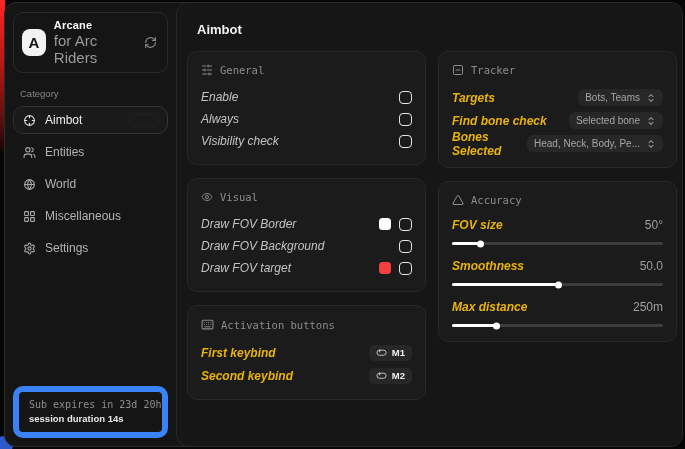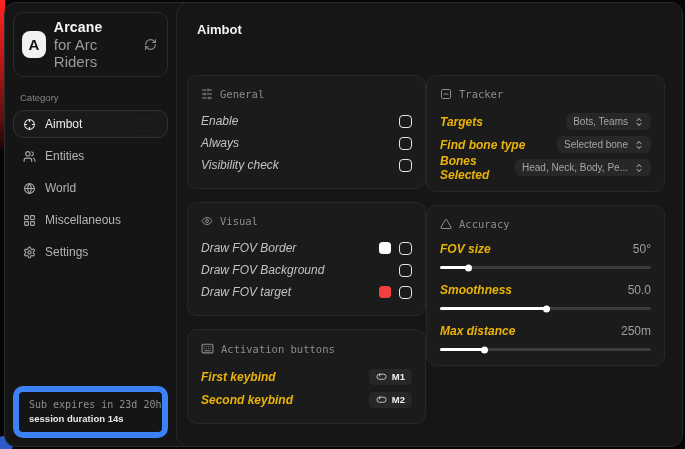--- a/index.html
+++ b/index.html
@@ -18,21 +18,21 @@
   .window{position:absolute;left:4px;top:2px;right:2px;bottom:2px;
     background:#151515;border:1px solid #2b2b2b;border-radius:12px;
     display:flex;overflow:hidden;}
 
   
   .sidebar{width:171px;flex:0 0 171px;display:flex;flex-direction:column;padding:9px 8px 8px;box-sizing:border-box;}
   .logo-card{border:1px solid #2a2a2a;border-radius:10px;padding:6px 8px;display:flex;align-items:center;gap:8px;}
   .logo{width:27px;height:27px;background:#f2f2f2;color:#141414;border-radius:8px;
     display:flex;align-items:center;justify-content:center;font-weight:700;font-size:15px;}
   .app-text{display:flex;flex-direction:column;gap:1px;}
-  .app-name{font-size:14px;font-weight:700;color:#f5f5f5;letter-spacing:.2px;}
+  .app-name{font-size:11px;font-weight:700;color:#f5f5f5;letter-spacing:.2px;}
   .app-sub{font-size:15px;color:#9a9a9a;}
   .refresh{margin-left:auto;color:#8c8c8c;padding:2px;cursor:pointer;}
 
   .category{font-size:9.5px;color:#868686;margin:15px 7px 7px;}
 
   .nav{display:flex;flex-direction:column;}
   .nav-item{display:flex;align-items:center;gap:9px;padding:6px 9px;margin-bottom:4px;
     border:1px solid transparent;border-radius:10px;color:#b4b4b4;font-size:12px;cursor:pointer;}
   .nav-item.active{border-color:#313131;background:#1a1a1a;color:#ededed;}
   .nav-item .nicon{color:#a8a8a8;flex:0 0 auto;}
@@ -40,21 +40,21 @@
   .ghost-badge{margin-left:auto;width:26px;height:11px;border:1px solid #242424;border-radius:4px;opacity:.7;}
 
   .side-footer{margin-top:auto;border:6px solid #3b82f6;border-radius:10px;padding:7px 10px 8px;}
   .sf1{font-family:"DejaVu Sans Mono",monospace;font-size:10px;color:#8f8f8f;margin-bottom:3px;white-space:nowrap;}
   .sf2{font-size:9.5px;font-weight:700;color:#e9e9e9;}
 
   
   .main{flex:1;border:1px solid #272727;border-radius:12px;margin:-1px -1px -1px 0;
     background:#161616;box-sizing:border-box;padding:15px 10px 10px;display:flex;flex-direction:column;}
   .main-title{font-size:13px;font-weight:700;color:#f2f2f2;margin:4px 10px 14px;}
-  .columns{display:flex;gap:0;align-items:flex-start;margin-top:24px;}
+  .columns{display:flex;gap:12px;align-items:flex-start;}
   .col{display:flex;flex-direction:column;gap:13px;width:239px;flex:0 0 239px;box-sizing:border-box;}
 
   .card{background:#1b1b1b;border:1px solid #282828;border-radius:10px;padding:10px 13px 12px;box-sizing:border-box;}
   .card-head{display:flex;align-items:center;gap:7px;color:#8c8c8c;
     font-family:"DejaVu Sans Mono",monospace;font-size:10.5px;margin:2px 0 10px;}
   .card-head .cicon{color:#8c8c8c;}
 
   .row{display:flex;align-items:center;justify-content:space-between;height:22px;}
   .row-lg{height:23px;}
   .rlabel{font-size:12px;color:#c3c3c3;font-style:italic;}
@@ -298,21 +298,21 @@
               <span class="dd-text">Bots, Teams</span>
               <span class="dicon">
                 <svg width="10" height="10" viewBox="0 0 24 24" fill="none" stroke="currentColor" stroke-width="2.5" stroke-linecap="round" stroke-linejoin="round">
                     <path d="m7 9 5-5 5 5"></path>
                     <path d="m7 15 5 5 5-5"></path>
                   </svg>
               </span>
             </span>
           </div>
           <div class="row row-lg">
-            <span class="rlabel strong">Find bone type</span>
+            <span class="rlabel strong">Find bone check</span>
             <span class="dropdown">
               <span class="dd-text">Selected bone</span>
               <span class="dicon">
                 <svg width="10" height="10" viewBox="0 0 24 24" fill="none" stroke="currentColor" stroke-width="2.5" stroke-linecap="round" stroke-linejoin="round">
                     <path d="m7 9 5-5 5 5"></path>
                     <path d="m7 15 5 5 5-5"></path>
                   </svg>
               </span>
             </span>
           </div>

